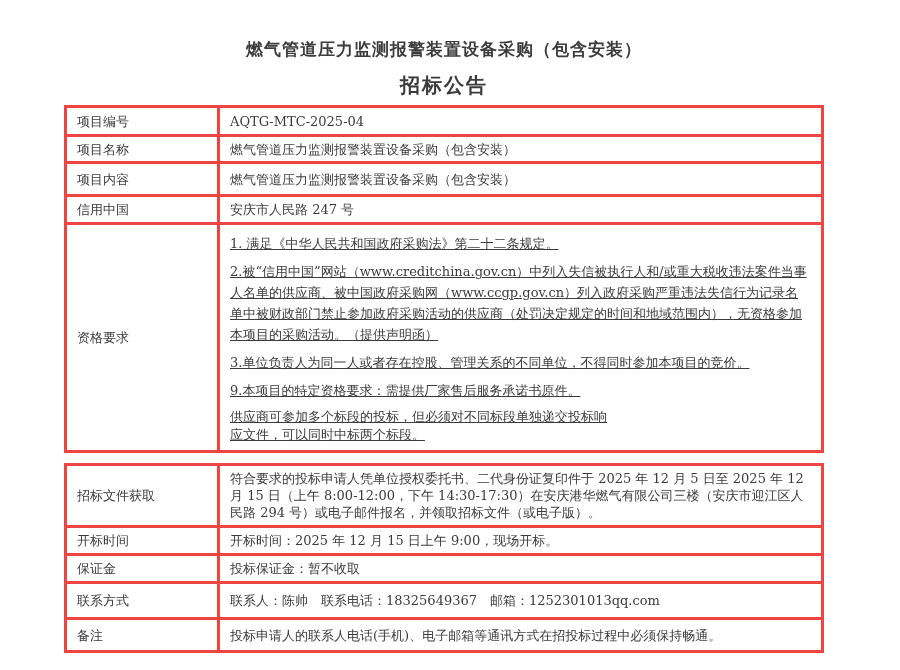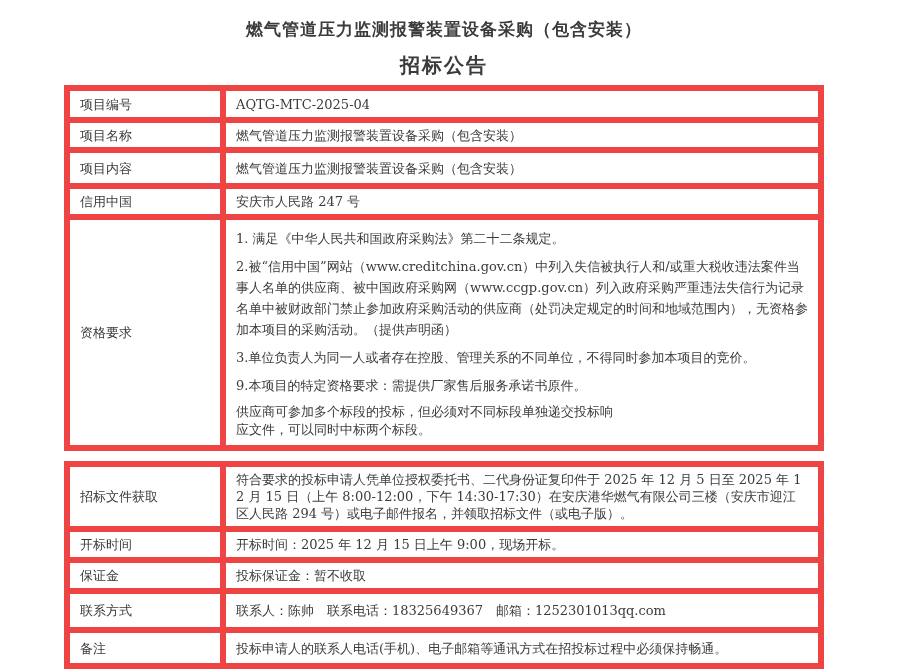--- a/index.html
+++ b/index.html
@@ -11,21 +11,21 @@
     height: 670px;
     background: #ffffff;
     font-family: "DejaVu Serif", "Liberation Serif", serif;
     color: #3b3b3b;
     overflow: hidden;
   }
   .doc {
     width: 888px;
     height: 670px;
     box-sizing: border-box;
-    padding-top: 18px;
+    padding-top: 38px;
   }
   .doc-title {
     text-align: center;
     font-size: 17px;
     font-weight: bold;
     letter-spacing: 1px;
     line-height: 22px;
   }
   .doc-subtitle {
     text-align: center;
@@ -38,37 +38,38 @@
   table.doc-table {
     border-collapse: collapse;
     table-layout: fixed;
     width: 760px;
     margin: 0 auto;
     font-size: 13px;
   }
   table.info-table { margin-top: 10px; }
   table.bid-table  { margin-top: 10px; }
   .doc-table td {
-    border: 6px solid #ef4444;
+    border: 3px solid #ef4444;
     padding: 2px 10px;
     vertical-align: middle;
     line-height: 19px;
     word-break: break-all;
   }
   .doc-table td.label-cell {
     width: 130px;
   }
   tr.h22 td { height: 22px; }
   tr.h20 td { height: 20px; }
   tr.h26 td { height: 26px; }
   tr.h21 td { height: 21px; }
   tr.h29 td { height: 29px; }
   td.qual-cell {
     padding: 8px 10px 6px;
     vertical-align: top;
+    text-decoration: underline;
   }
   .qual-cell p {
     margin: 0 0 7px 0;
     line-height: 21px;
   }
   .qual-cell .note-line {
     line-height: 18px;
   }
   td.obtain-cell {
     line-height: 17px;

